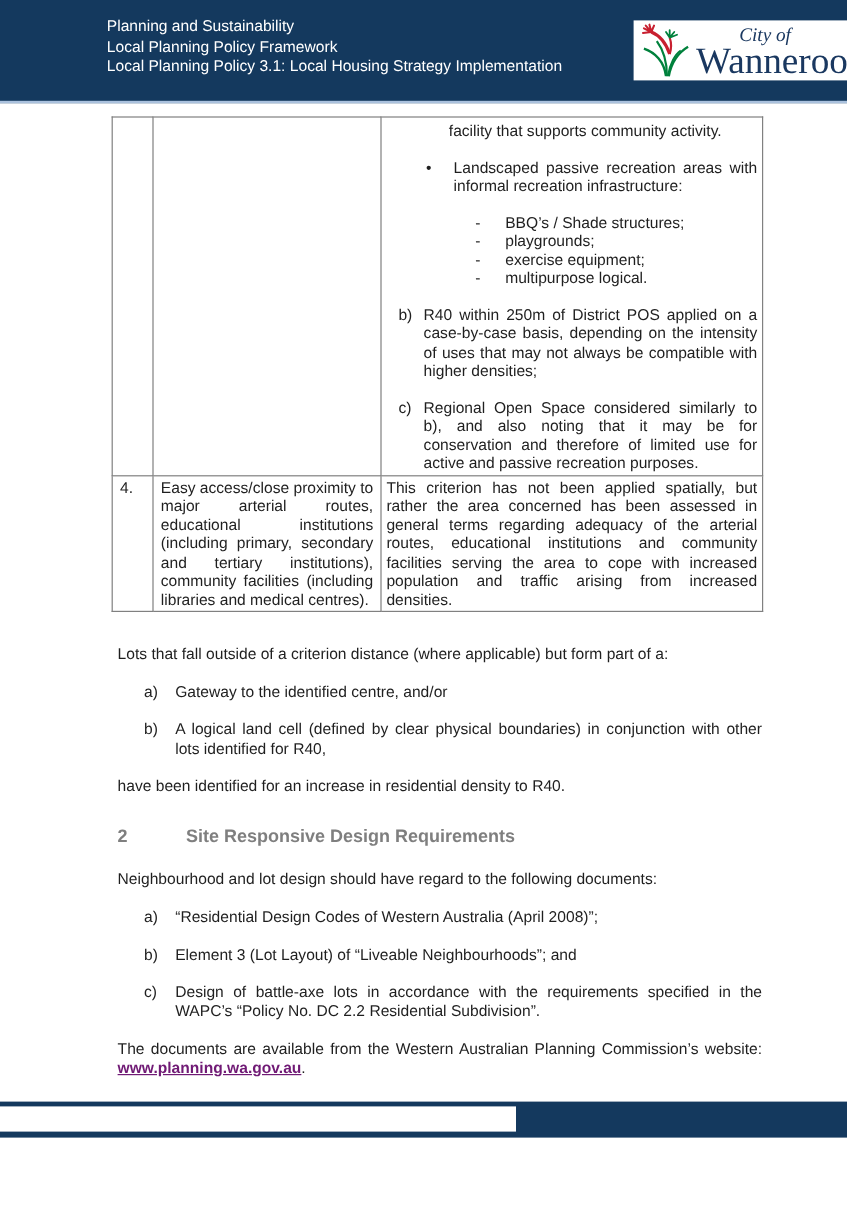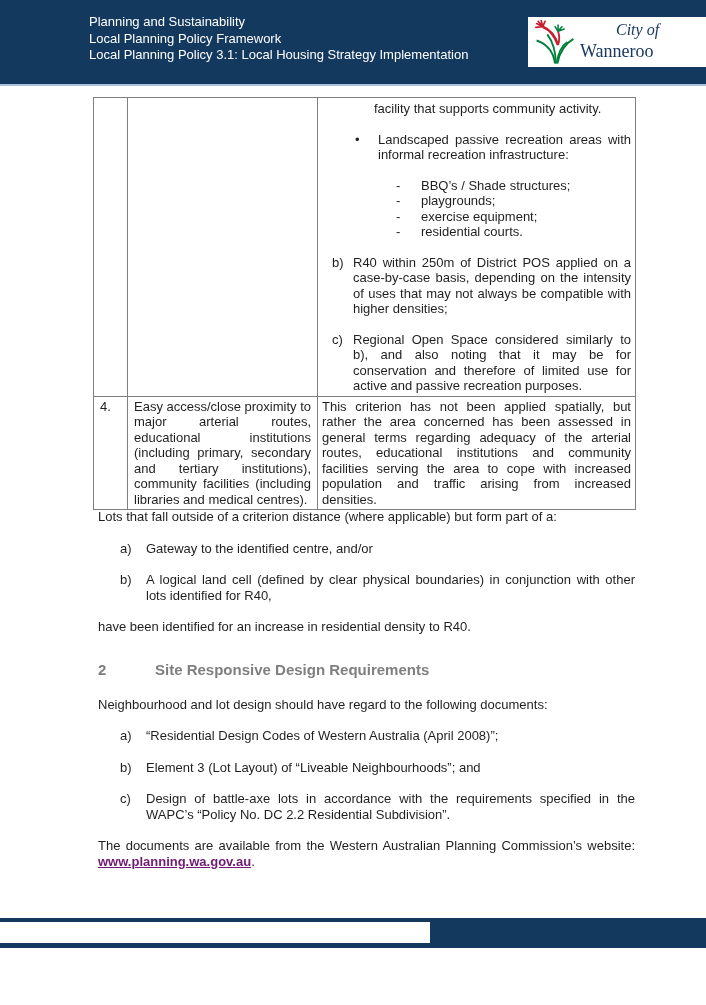--- a/index.html
+++ b/index.html
@@ -16,21 +16,21 @@
     background:#14395e; border-bottom:2px solid #aac1dd; box-sizing:content-box;
   }
   .header-text { position:absolute; left:89px; top:14px; color:#ffffff; line-height:16.5px; }
   .logo-box {
     position:absolute; left:528px; top:17px; width:186px; height:50px;
     background:#ffffff; display:flex; align-items:center; padding-left:4px; box-sizing:border-box;
   }
   .logo-icon { width:46px; height:46px; flex:0 0 auto; }
   .logo-words { margin-left:2px; color:#1a3860; white-space:nowrap; }
   .logo-cityof { font-family:"Liberation Serif","DejaVu Serif",serif; font-style:italic; font-size:16px; line-height:16px;margin-left:36px; }
-  .logo-name  { font-family:"Liberation Serif","DejaVu Serif",serif; font-size:18px; line-height:24px; margin-top:1px; }
+  .logo-name  { font-family:"Liberation Serif","DejaVu Serif",serif; font-size:31px; line-height:24px; margin-top:1px; }
 
   
   .doc-table {
     position:absolute; left:93px; top:97px; width:542px;
     border-collapse:collapse; table-layout:fixed;
     font-size:13px; line-height:15.5px;padding-left:40px;
   }
   .doc-table td { border:1px solid #808080; vertical-align:top; padding:2px 4px; }
   .col-num  { width:34px; }
   .col-crit { width:190px; }
@@ -43,21 +43,21 @@
   .bullet-text { flex:1; text-align:justify; }
   .dash-list { margin:15px 0 0 74px; }
   .dash-row { display:flex; }
   .dash-glyph { flex:0 0 25px; }
   .letter-item { display:flex; margin:15px 0 0 10px; }
   .letter-label { flex:0 0 21px; }
   .letter-text { flex:1; text-align:justify; }
   .row4-num { padding-left:6px !important; }
 
   
-  .body-block { position:absolute; left:98px; top:509px; width:537px; }
+  .body-block { position:absolute; left:98px; top:537px; width:537px; }
   .para { margin:0; }
   .mt16 { margin-top:16px; }
   .mt26 { margin-top:26px; }
   .mt18 { margin-top:18px; }
   .list-item { display:flex; margin-left:22px; }
   .list-label { flex:0 0 26px; }
   .list-text { flex:1; text-align:justify; }
   .section-heading { display:flex; font-weight:bold; font-size:15px; line-height:18px; color:#7f7f7f; }
   .section-num { flex:0 0 57px; }
   .just { text-align:justify; }
@@ -128,21 +128,21 @@
           <div class="dash-row">
             <span class="dash-glyph">-</span>
             <span>playgrounds;</span>
           </div>
           <div class="dash-row">
             <span class="dash-glyph">-</span>
             <span>exercise equipment;</span>
           </div>
           <div class="dash-row">
             <span class="dash-glyph">-</span>
-            <span>residential courts.</span>
+            <span>multipurpose logical.</span>
           </div>
         </div>
         <div class="letter-item">
           <span class="letter-label">b)</span>
           <span class="letter-text">R40 within 250m of District POS applied on a case-by-case basis, depending on the intensity of uses that may not always be compatible with higher densities;</span>
         </div>
         <div class="letter-item">
           <span class="letter-label">c)</span>
           <span class="letter-text">Regional Open Space considered similarly to b), and also noting that it may be for conservation and therefore of limited use for active and passive recreation purposes.</span>
         </div>

